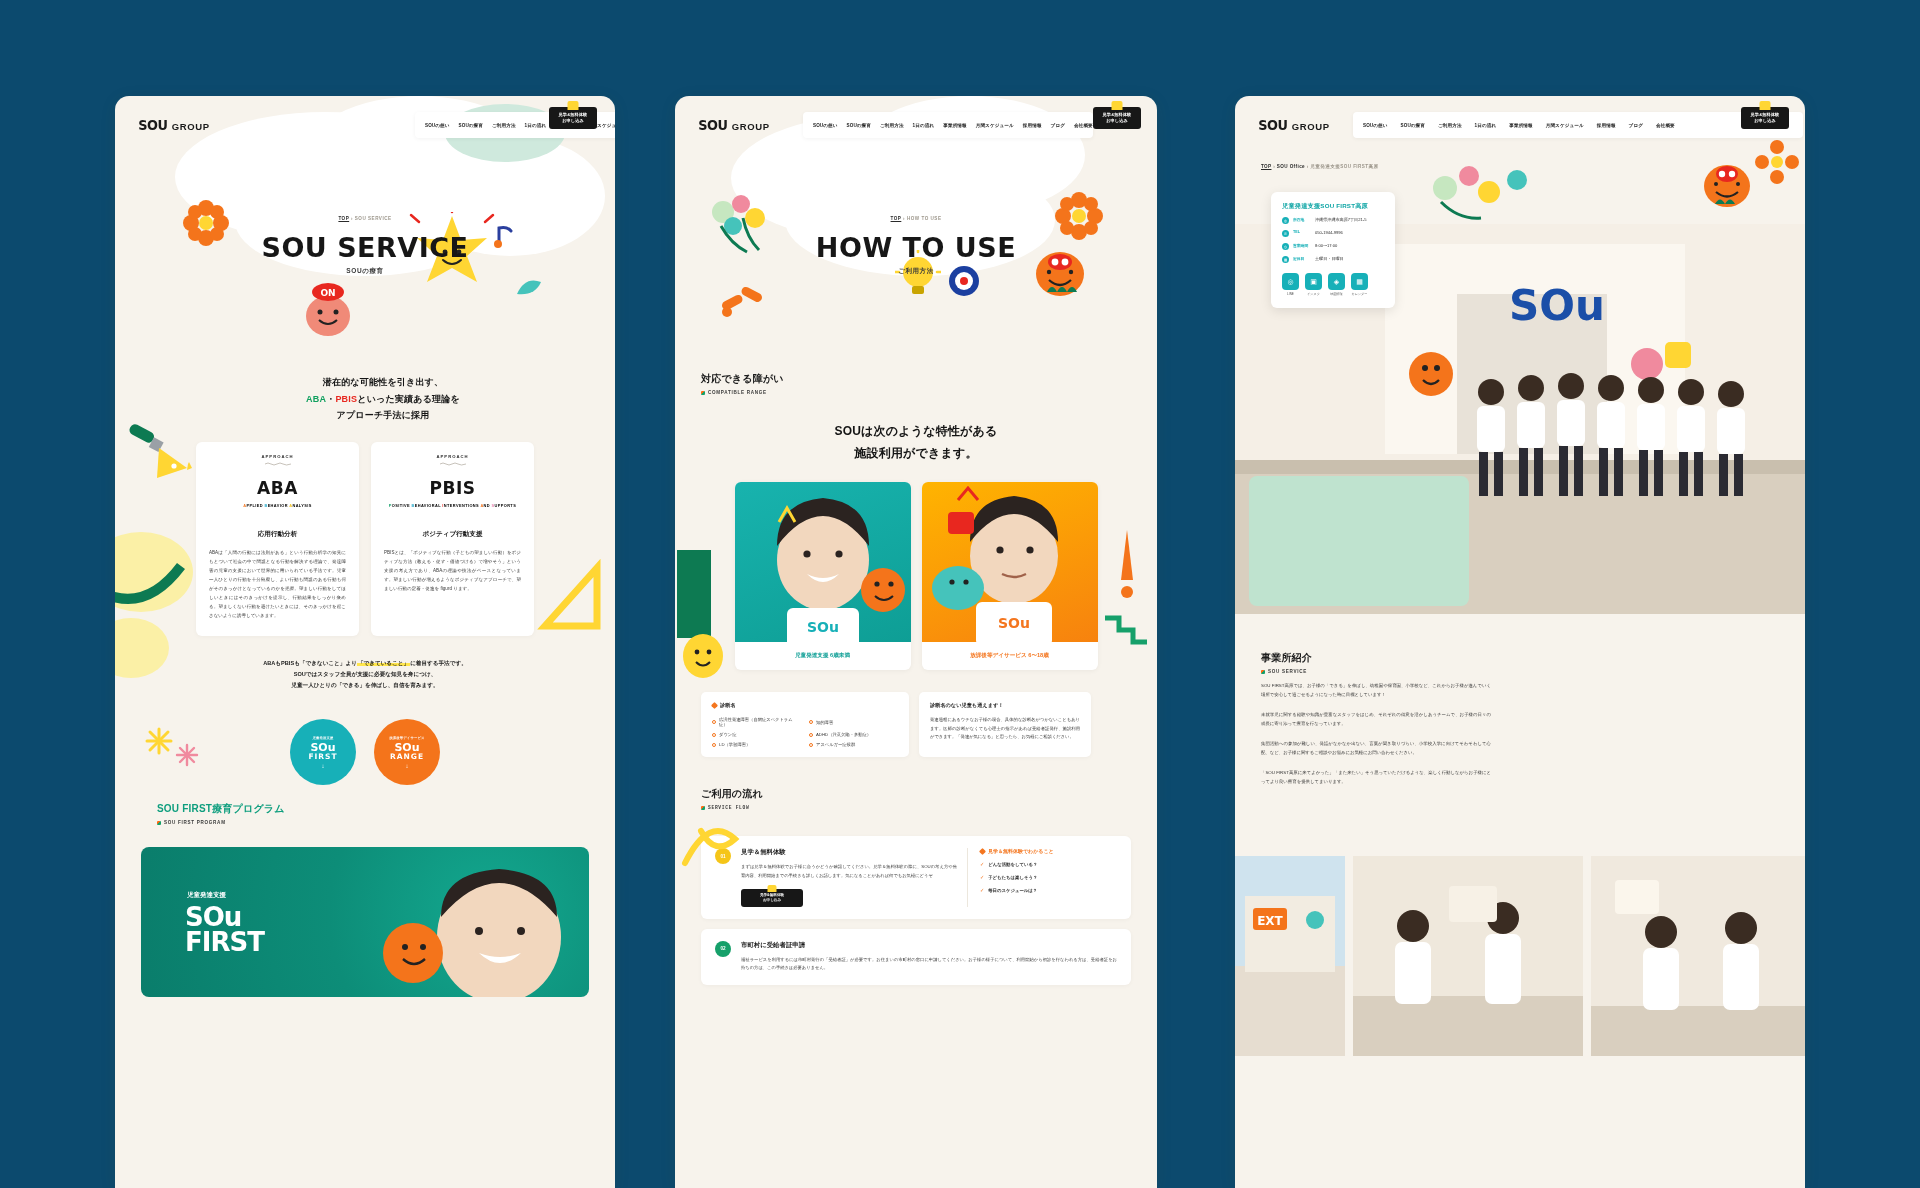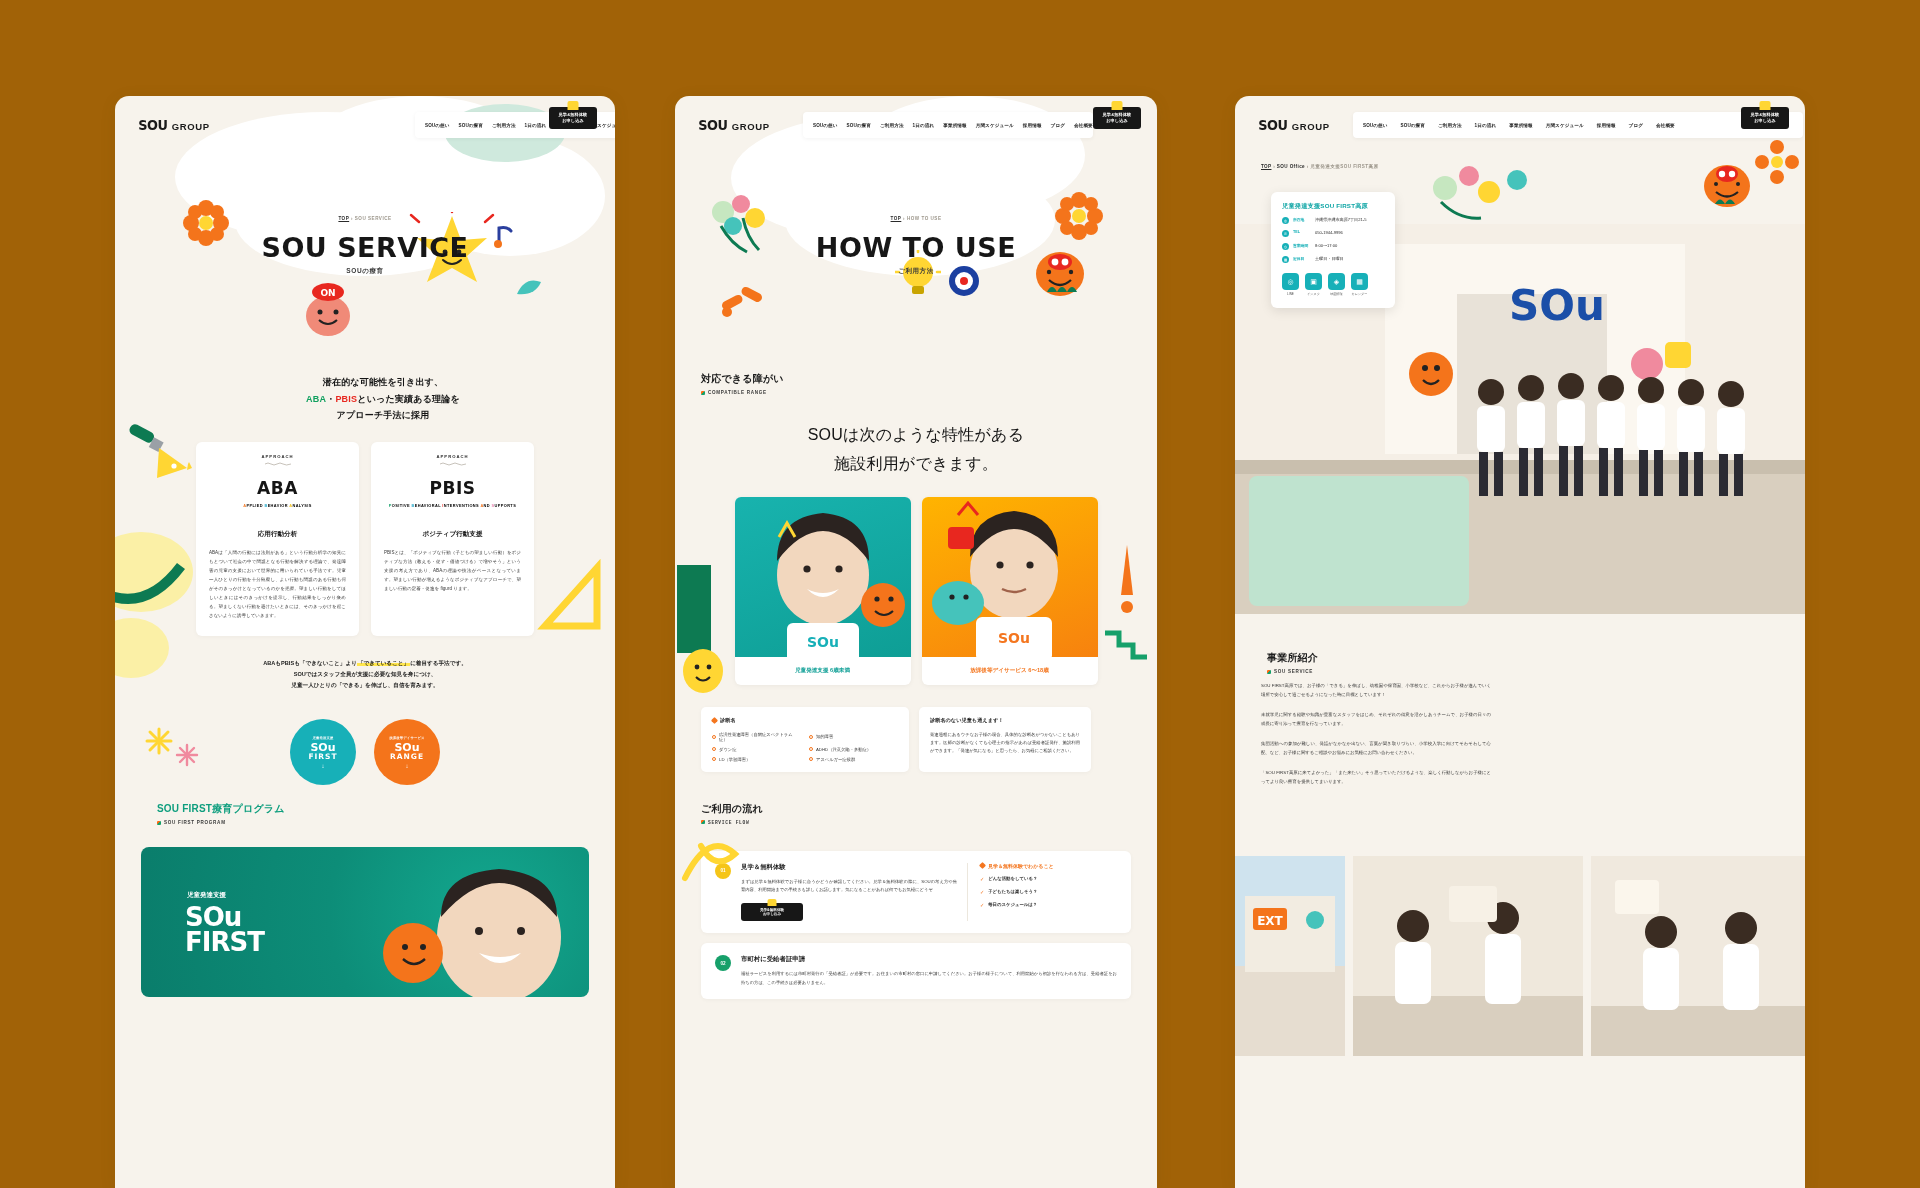--- a/index.html
+++ b/index.html
@@ -1,21 +1,21 @@
 <!DOCTYPE html>
 <html lang="ja"><head>
 <meta charset="utf-8">
 <style>
   * { box-sizing: border-box; margin: 0; padding: 0; }
   html, body {
     width: 1920px; height: 1188px; overflow: hidden;
     font-family: "Liberation Sans", "DejaVu Sans", sans-serif;
     background: #d8cfb4;
   }
-  .stage { position: relative; width: 1920px; height: 1188px; background: #a16207; overflow: hidden; }
+  .stage { position: relative; width: 1920px; height: 1188px; background: #0c4a6e; overflow: hidden; }
 
   
   .panel {
     position: absolute; top: 96px; background: #f7f3ec; overflow: hidden;
     border-radius: 14px 14px 0 0;
     box-shadow: 0 3px 16px rgba(90,75,40,.10);
   }
   .panel-1 { left: 115px; width: 500px;  height: 1092px; }
   .panel-2 { left: 675px; width: 482px;  height: 1092px; }
   .panel-3 { left: 1235px; width: 570px; height: 1092px; }
@@ -119,21 +119,21 @@
     margin: 22px 26px 0; height: 150px; border-radius: 8px;
     background: radial-gradient(circle at 78% 45%, #13a88f 0%, #0d8d78 45%, #0a7d6b 100%);
     position:relative; overflow:hidden;
   }
   .prog-banner .t1{ position:absolute; left:46px; top:44px; color:#fff; font-size:6.5px; font-weight:800;}
   .prog-banner .t2{ position:absolute; left:44px; top:58px; color:#fff; font-size:26px; font-weight:900;
                     font-family:"DejaVu Sans",sans-serif; letter-spacing:-1px; line-height:.95;}
 
   
   .p2-lead { text-align:center; margin-top: 26px; line-height:1.8; }
-  .p2-lead div { font-size: 16px; font-weight:400; color:#141414; letter-spacing:.2px; }
+  .p2-lead div { font-size: 12px; font-weight:700; color:#141414; letter-spacing:.2px; }
 
   .photo-cards { display:flex; gap: 11px; justify-content:center; margin-top: 18px; }
   .pcard { width: 176px; background:#fff; border-radius: 6px; overflow:hidden; box-shadow:0 1px 5px rgba(0,0,0,.05); }
   .pcard .img { height: 160px; position:relative; overflow:hidden; }
   .pcard .img.teal { background:linear-gradient(160deg,#18b3ae,#0e9e95); }
   .pcard .img.org  { background:linear-gradient(160deg,#ffb400,#f7820e); }
   .pcard .cap { text-align:center; font-size:5.6px; font-weight:800; padding: 10px 4px; }
   .pcard .cap.teal { color:#0f9f96; }
   .pcard .cap.org  { color:#f4761f; }
 
@@ -178,21 +178,21 @@
             display:flex;align-items:center;justify-content:center;flex:0 0 auto;font-weight:700;}
   .ilabel { width:18px; font-weight:700; color:#17b0b8; font-size:3.8px;}
   .sns { display:flex; gap:6px; margin-top:10px; }
   .sns .s { text-align:center; }
   .sns .b { width:17px;height:17px;border-radius:4px;background:#17b0b8;color:#fff;
             display:flex;align-items:center;justify-content:center;font-size:7px;}
   .sns .t { font-size:3.1px;color:#555;margin-top:2px;}
 
   .bigphoto { position:absolute; left: 0; top: 128px; width: 570px; height: 390px; overflow:hidden; }
 
-  .p3-sec { position:absolute; left: 32px; top: 555px; }
+  .p3-sec { position:absolute; left: 26px; top: 555px; }
   .p3-body { position:absolute; left: 26px; top: 585px; width: 230px; }
   .p3-body p { font-size:4.4px; line-height:2.05; color:#343434; margin-bottom: 11px; text-align:justify; }
 
   .p3-photos { position:absolute; left:0; top: 760px; display:flex; gap:8px; }
   .p3-photos .ph { height: 200px; overflow:hidden; position:relative;}
 
   
   .blob { position:absolute; border-radius:50%; }
 </style>
 </head>

